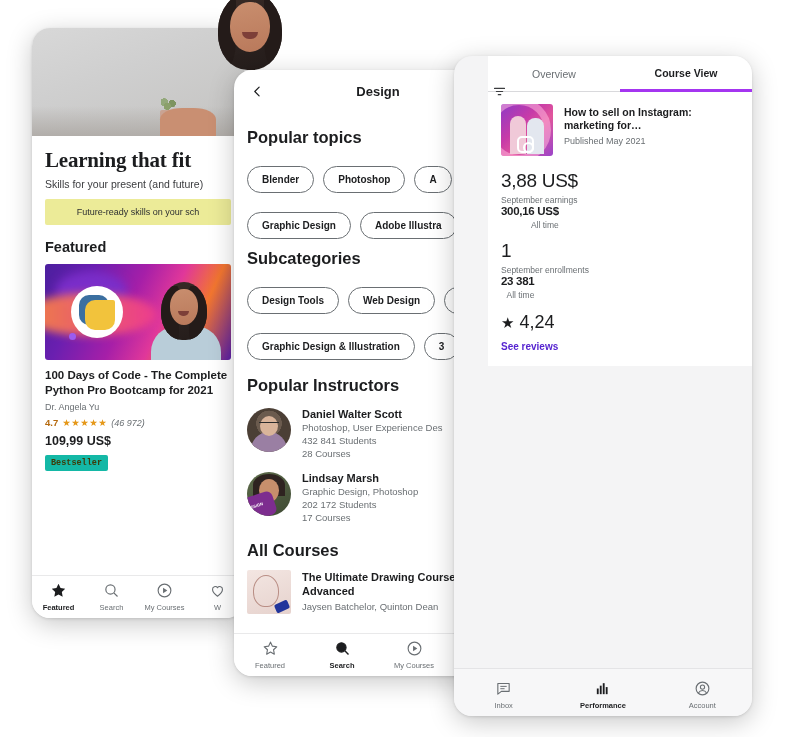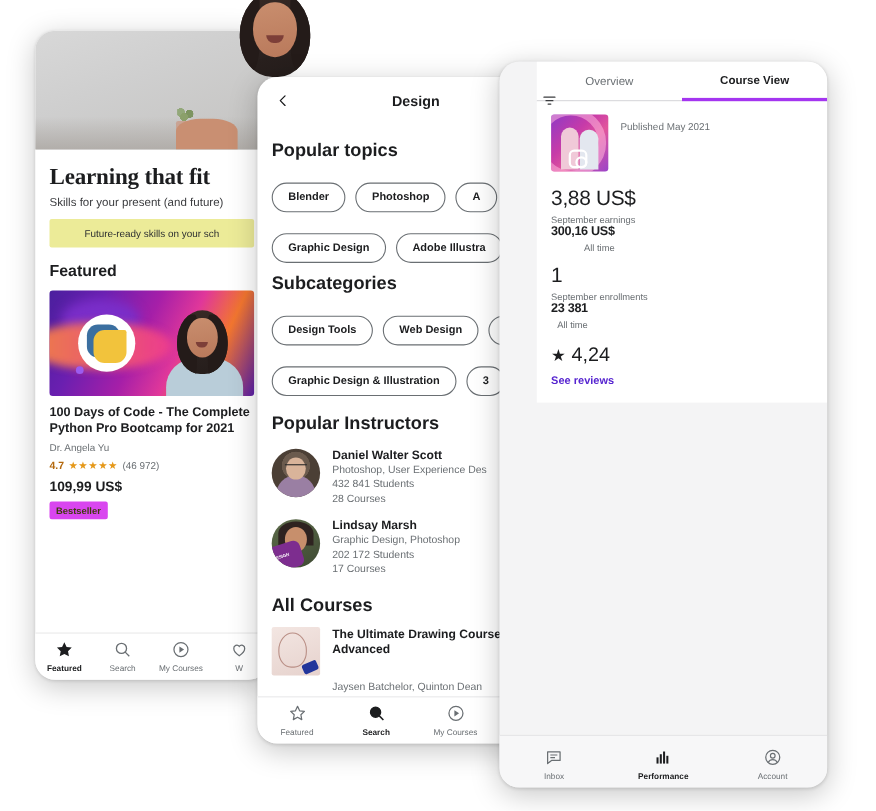--- a/index.html
+++ b/index.html
@@ -96,25 +96,25 @@
     position:absolute; right:16px; bottom:0; width:60px; height:82px;
   }
   .p1-person2 .shirt{position:absolute;left:-4px;bottom:0;width:70px;height:34px;background:#b9cdd9;border-radius:26px 26px 0 0;}
   .p1-card-title {
     margin-top: 8px; font-size: 11.5px; font-weight: 700; line-height: 14.5px; color: #1c1d1f;
   }
   .p1-card-author { margin-top: 5px; font-size: 9px; color: #6a6f73; }
   .p1-rating { margin-top: 5px; display:flex; align-items:center; gap:4px; }
   .p1-rating .num { font-size: 9.5px; font-weight: 700; color: #b4690e; }
   .p1-rating .stars { color: #e59819; font-size: 9.5px; letter-spacing: .5px; }
-  .p1-rating .cnt { font-size: 9px; color: #6a6f73; }
+  .p1-rating .cnt { font-size: 9px; color: #6a6f73; font-style: italic; }
   .p1-price { margin-top: 6px; font-size: 12.5px; font-weight: 700; color: #1c1d1f; }
   .badge-bestseller {
-    display:inline-block; margin-top: 7px; background:#d946ef; color:#3d3c0a;
-    font-size: 8.5px; font-weight: 700; padding: 3px 6px; border-radius: 2px;
+    display:inline-block; margin-top: 7px; background:#14b8a6; color:#3d3c0a;
+    font-size: 8.5px; font-weight: 700; padding: 3px 6px; border-radius: 2px; font-family: Liberation Mono, monospace;
   }
 
   
   .tabbar {
     position: absolute; left: 0; right: 0; bottom: 0;
     background: #fff; border-top: 1px solid #e9e9ea;
     display: flex; align-items: center;
   }
   .tabitem {
     flex: 1; display:flex; flex-direction: column; align-items:center; gap:4px;
@@ -160,21 +160,21 @@
   .instr-name { font-size: 11px; font-weight: 700; color:#1c1d1f; }
   .instr-meta { font-size: 9.5px; color: #6a6f73; margin-top: 2px; white-space:nowrap; }
   .course-row { display:flex; gap:11px; margin-top: 10px; }
   .course-thumb {
     width: 44px; height: 44px; flex:0 0 44px; border-radius:2px; overflow:hidden; position:relative;
     background: linear-gradient(160deg,#f3e6e2,#e6d2cd);
   }
   .course-thumb .sketch{position:absolute;left:6px;top:5px;width:26px;height:32px;border-radius:50% 50% 45% 45%;border:1.5px solid #b98e85;}
   .course-thumb .pen{position:absolute;right:2px;bottom:3px;width:14px;height:9px;background:#22359b;border-radius:2px;transform:rotate(-24deg);}
   .course-title { font-size: 11px; font-weight: 700; line-height: 14px; color:#1c1d1f; }
-  .course-author { font-size: 9.5px; color:#6a6f73; margin-top:21px; }
+  .course-author { font-size: 9.5px; color:#6a6f73; margin-top:3px; }
 
   
   #panel3 { left: 454px; top: 56px; width: 298px; height: 660px; background:#f4f4f5;padding-left:34px; }
   .p3-tabs { display:flex; background:#fff; height: 36px; }
   .p3-tab {
     flex:1; display:flex; align-items:center; justify-content:center;
     font-size: 10.5px; color: #6a6f73; border-bottom: 1.5px solid #d9d9dc;
   }
   .p3-tab.active { color:#1c1d1f; font-weight: 700; border-bottom: 3px solid #a435f0; }
   .p3-card { background:#fff; padding: 12px 13px 14px 13px; }
@@ -418,20 +418,21 @@
 
     <div class="p3-card">
       <div class="p3-course">
         <div class="p3-thumb">
           <div class="ring"></div>
           <div class="p-a"></div>
             <div class="p-b"></div>
           <div class="ig"></div>
         </div>
         <div style="min-width:0; padding-top:2px;">
+          <div class="p3-ctitle">How to sell on Instagram: marketing for…</div>
           <div class="p3-cpub">Published May 2021</div>
         </div>
       </div>
 
       <div class="p3-statrow">
         <div>
           <div class="stat-big">3,88 US$</div>
           <div class="stat-lbl">September earnings</div>
         </div>
         <div class="stat-right">

